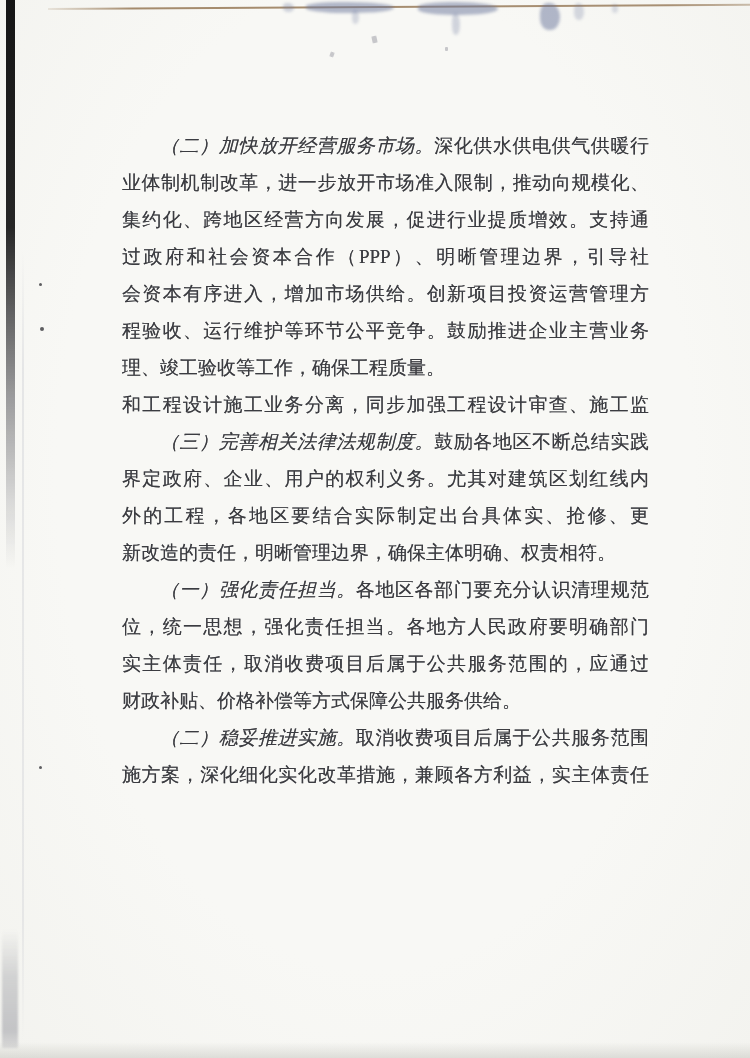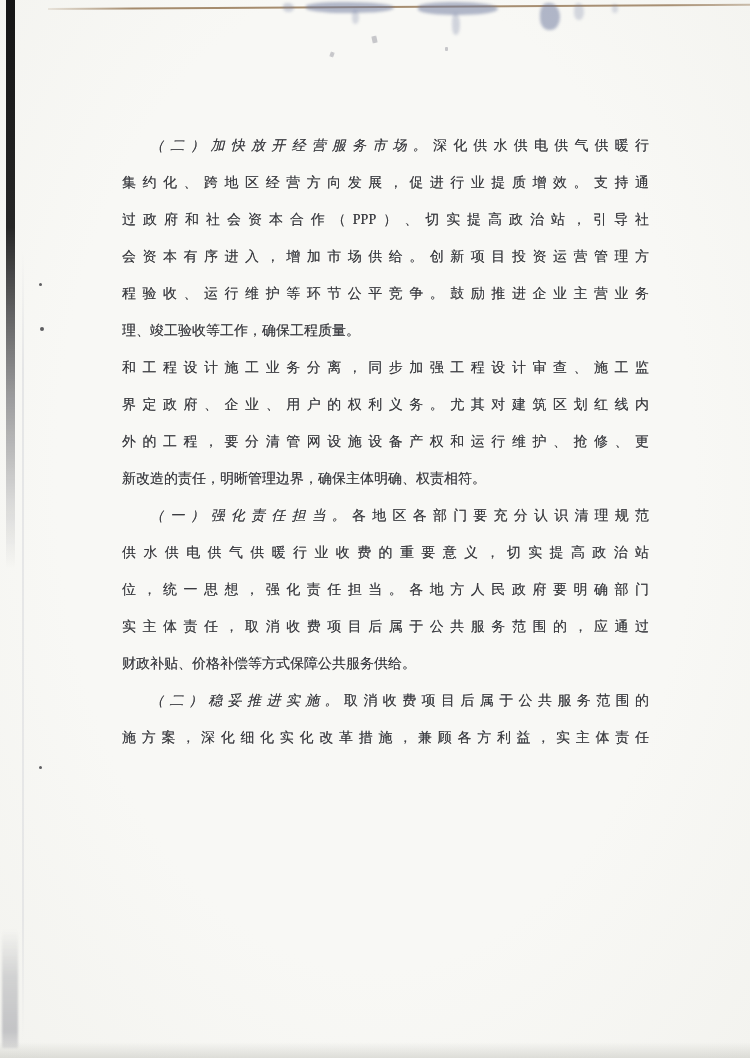--- a/index.html
+++ b/index.html
@@ -72,21 +72,21 @@
     filter: blur(0.5px); border-radius: 1px;
   }
   .f1 { left:330px; top:52px; width:4px; height:5px; transform: rotate(20deg); }
   .f2 { left:372px; top:36px; width:5px; height:7px; transform: rotate(-12deg); }
   .f3 { left:445px; top:47px; width:3px; height:4px; }
 
   
   .textblock {
     position: absolute; left: 122px; top: 127px; width: 527px;
     color: #3b3c41;
-    font-size: 14px;
+    font-size: 19px;
     line-height: 37px;
     text-shadow: 0 0 0.6px rgba(72,72,78,0.75);
   }
   .ln { height: 37px; white-space: nowrap; }
   .ln.j { white-space: normal; text-align: justify; text-align-last: justify; overflow: hidden; }
   .ln.ind { text-indent: 2em; }
   .ln .lead { font-style: italic; }
   .ln.hd {
     font-family: "Liberation Sans", "DejaVu Sans", sans-serif;
     font-weight: 700; color: #333439; letter-spacing: 1px;
@@ -112,31 +112,32 @@
   <div class="bottom-strip"></div>
   <div class="speck p1"></div>
   <div class="speck p2"></div>
   <div class="speck p3"></div>
   <div class="faintmark f1"></div>
   <div class="faintmark f2"></div>
   <div class="faintmark f3"></div>
 
   <div class="textblock">
     <div class="ln j ind"><span class="lead">（二）加快放开经营服务市场。</span><span>深化供水供电供气供暖行</span></div>
+    <div class="ln j">业体制机制改革，进一步放开市场准入限制，推动向规模化、</div>
     <div class="ln j">集约化、跨地区经营方向发展，促进行业提质增效。支持通</div>
-    <div class="ln j">过政府和社会资本合作（PPP）、切实提高政治站，引导社</div>
+    <div class="ln j">过政府和社会资本合作（PPP）、明晰管理边界，引导社</div>
     <div class="ln j">会资本有序进入，增加市场供给。创新项目投资运营管理方</div>
     <div class="ln j">程验收、运行维护等环节公平竞争。鼓励推进企业主营业务</div>
     <div class="ln">理、竣工验收等工作，确保工程质量。</div>
     <div class="ln j">和工程设计施工业务分离，同步加强工程设计审查、施工监</div>
+    <div class="ln j ind"><span class="lead">（三）完善相关法律法规制度。</span><span>鼓励各地区不断总结实践</span></div>
     <div class="ln j">界定政府、企业、用户的权利义务。尤其对建筑区划红线内</div>
-    <div class="ln j">外的工程，要分清管网设施设备产权和运行维护、抢修、更</div>
+    <div class="ln j">外的工程，各地区要结合实际制定出台具体实、抢修、更</div>
     <div class="ln">新改造的责任，明晰管理边界，确保主体明确、权责相符。</div>
     <div class="ln j ind"><span class="lead">（一）强化责任担当。</span><span>各地区各部门要充分认识清理规范</span></div>
-    <div class="ln j">供水供电供气供暖行业收费的重要意义，切实提高政治站</div>
     <div class="ln j">位，统一思想，强化责任担当。各地方人民政府要明确部门</div>
     <div class="ln j">实主体责任，取消收费项目后属于公共服务范围的，应通过</div>
     <div class="ln">财政补贴、价格补偿等方式保障公共服务供给。</div>
     <div class="ln j ind"><span class="lead">（二）稳妥推进实施。</span><span>取消收费项目后属于公共服务范围的</span></div>
     <div class="ln j">施方案，深化细化实化改革措施，兼顾各方利益，实主体责任</div>
   </div>
 
 </div>
 
 </body></html>

